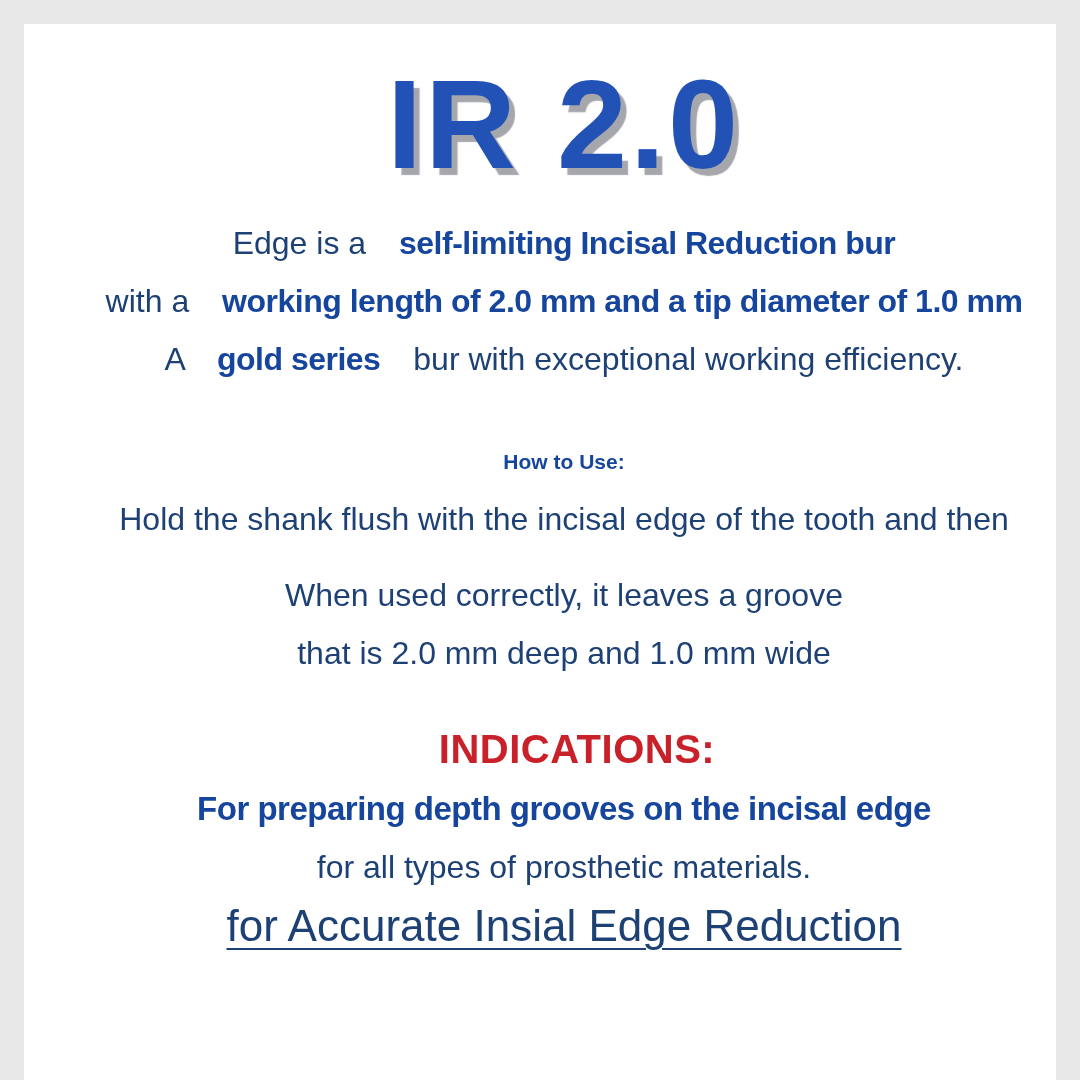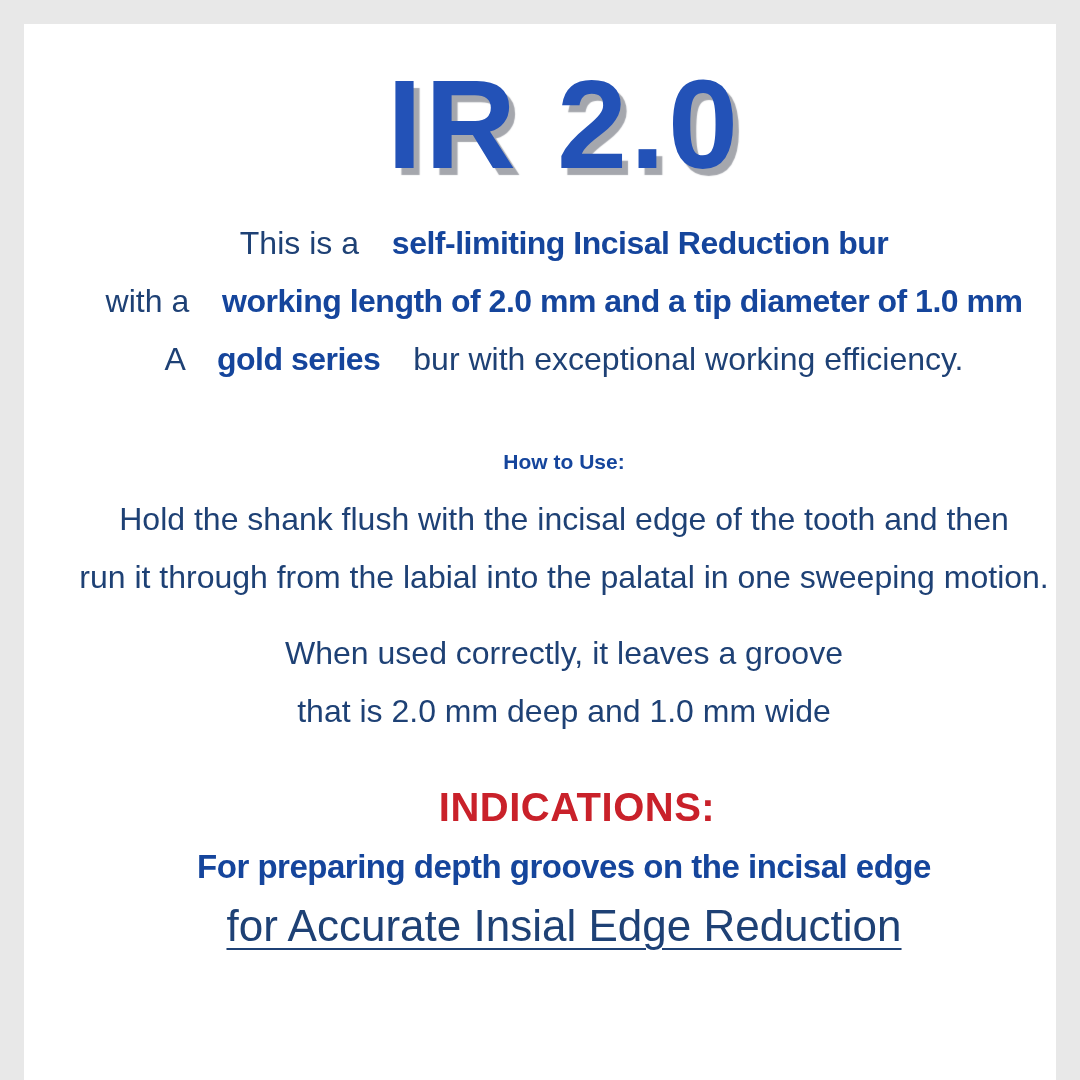--- a/index.html
+++ b/index.html
@@ -82,36 +82,36 @@
   .line { display: block; }
 </style>
 </head>
 <body>
 
 <div class="page">
 
   <h1 class="title">IR 2.0</h1>
 
   <div class="body-text intro">
-    <span class="line"><span>This is a </span><b>self-limiting Incisal Reduction bur</b></span>
+    <span class="line"><span>Edge is a </span><b>self-limiting Incisal Reduction bur</b></span>
     <span class="line"><span>with a </span><b>working length of 2.0 mm and a tip diameter of 1.0 mm</b></span>
     <span class="line"><span>A </span><b>gold series</b><span> bur with exceptional working efficiency.</span></span>
   </div>
 
   <div class="howto-heading">How to Use:</div>
   <div class="body-text">
     <span class="line">Hold the shank flush with the incisal edge of the tooth and then</span>
-    <span class="line">run it through from the labial into the palatal in one sweeping motion.</span>
   </div>
 
   <div class="body-text result">
     <span class="line">When used correctly, it leaves a groove</span>
     <span class="line">that is 2.0 mm deep and 1.0 mm wide</span>
   </div>
 
   <div class="ind-heading">INDICATIONS:</div>
   <div>
     <span class="line ind-bold">For preparing depth grooves on the incisal edge</span>
+    <span class="line body-text">for all types of prosthetic materials.</span>
   </div>
 
   <div class="footer-underline">for Accurate Insial Edge Reduction</div>
 
 </div>
 
 </body></html>

